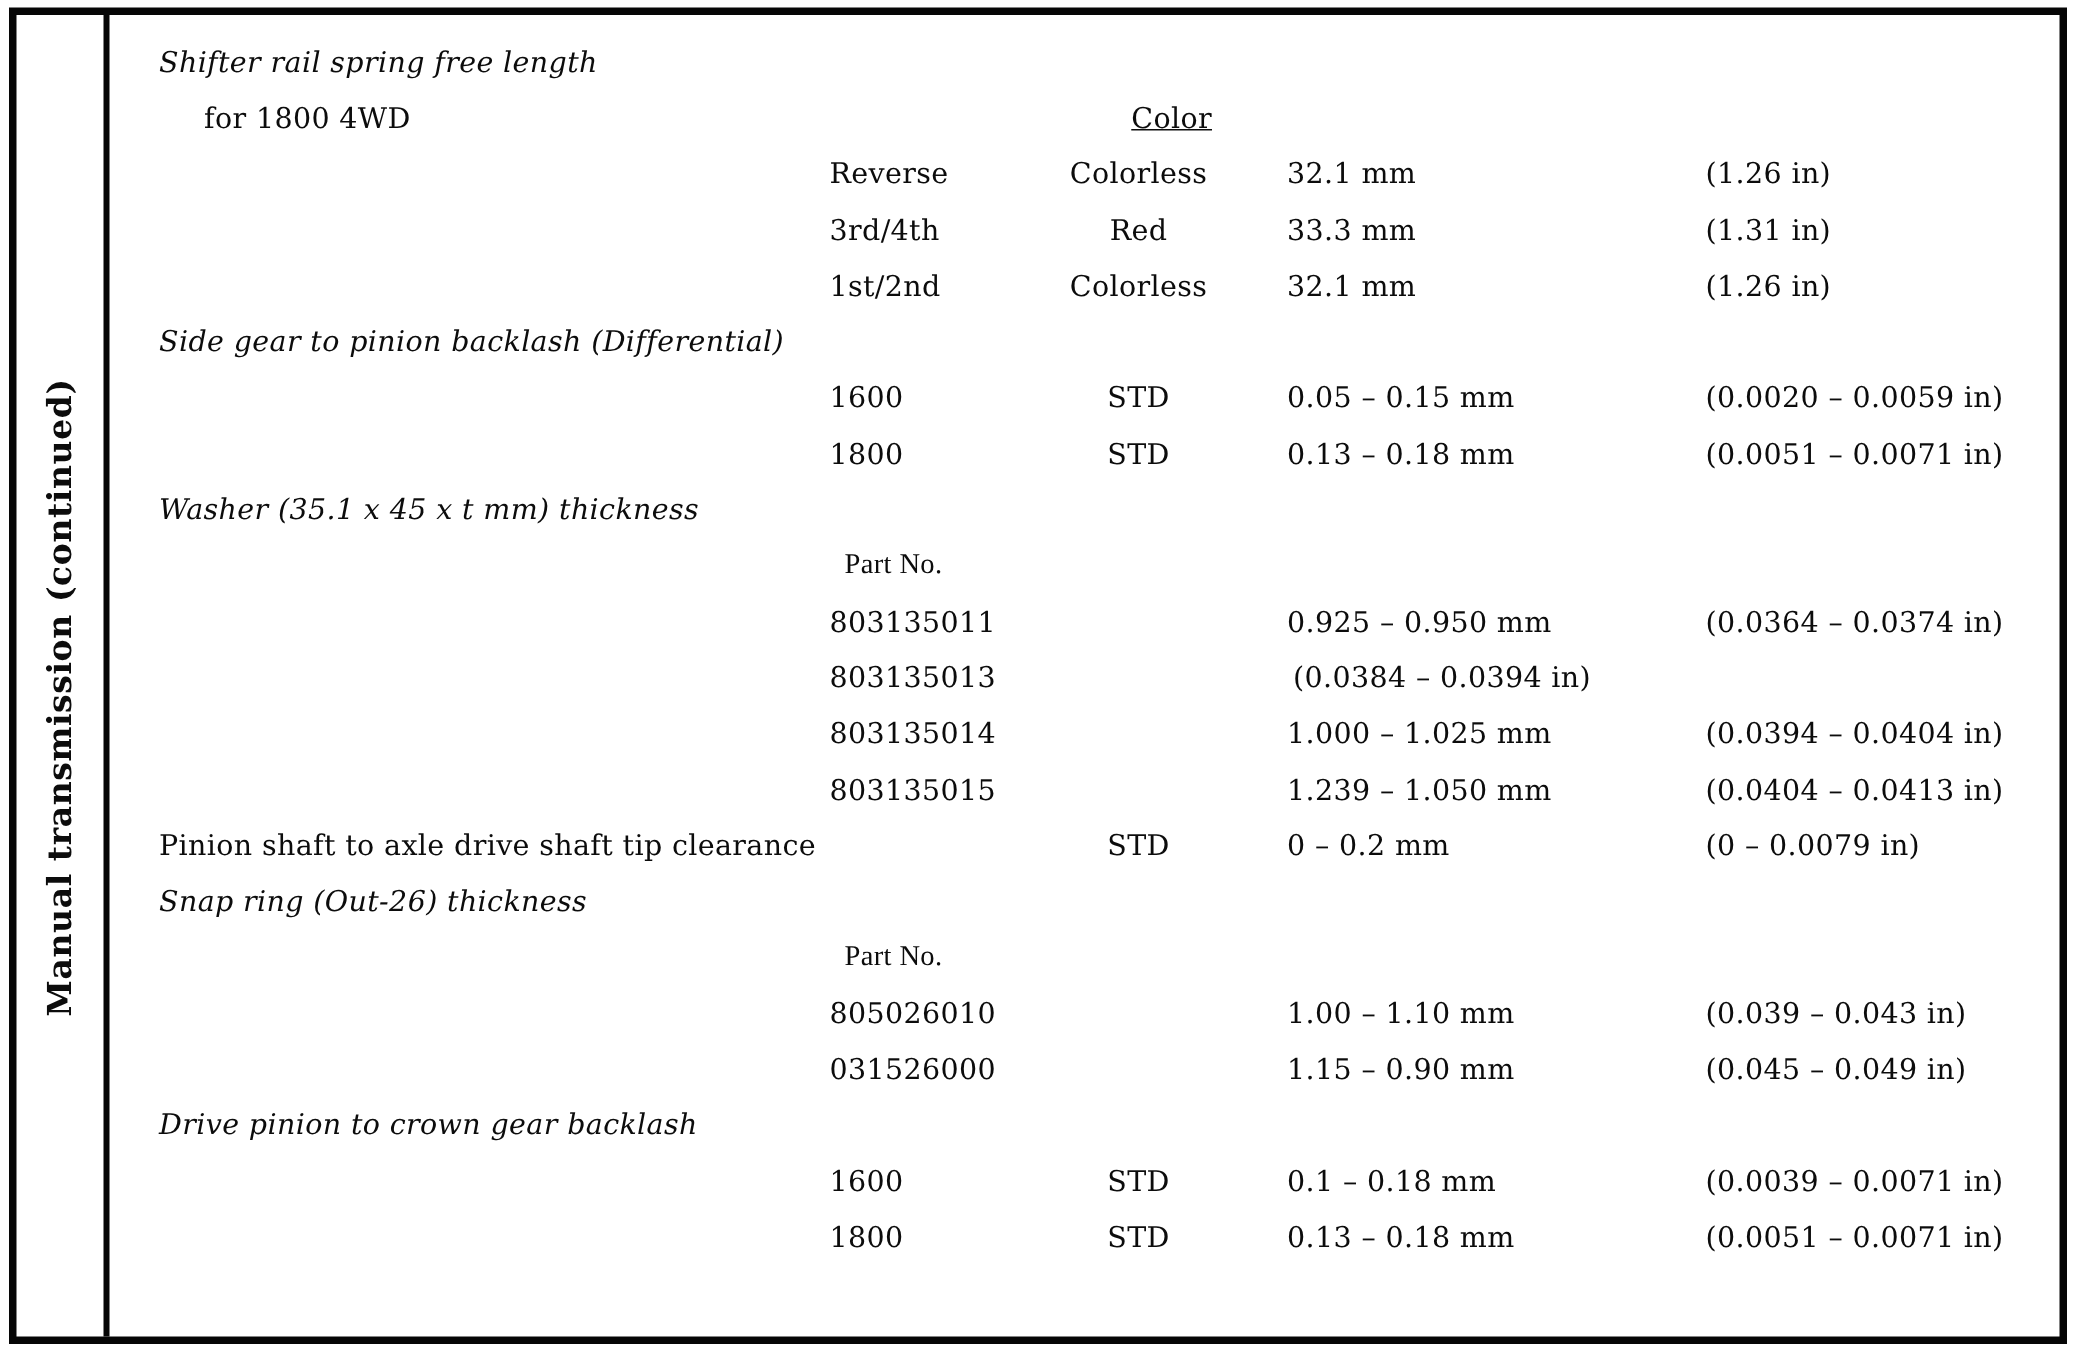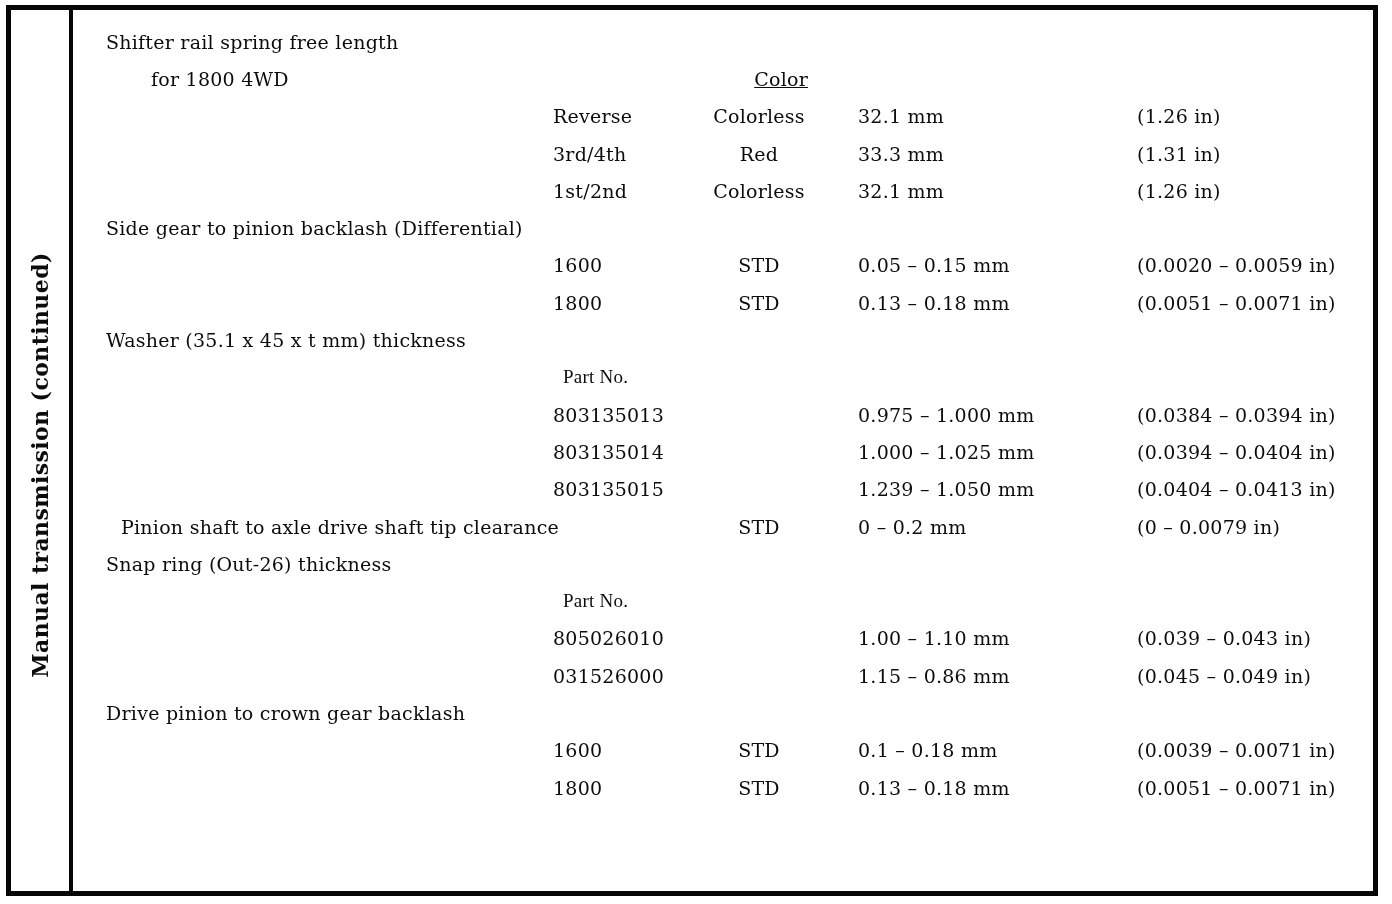--- a/index.html
+++ b/index.html
@@ -47,23 +47,23 @@
   }
   .row {
     display: grid;
     grid-template-columns: 480px 147px 118px 275px 1fr;
     height: 37.3px;
     align-items: center;
     font-size: 19px;
     letter-spacing: 0.25px;
     white-space: nowrap;
   }
-  .ca { padding-left: 33px; margin-left: 15px; }
+  .ca { padding-left: 33px; }
   .ca.indent { padding-left: 63px; }
-  .span { grid-column: 1 / -1; padding-left: 33px; }
+  .span { grid-column: 1 / -1; padding-left: 33px; font-style: italic; }
   .cb {}
   .cb.pn { padding-left: 10px; font-family: Liberation Serif, serif; }
   .cc { text-align: center; }
   .cc.head { text-align: right; padding-right: 10px; text-decoration: underline; }
   .cd { padding-left: 40px; }
   .ce { padding-left: 3px; margin-left: 41px; }
 </style>
 </head>
 <body>
 
@@ -134,27 +134,33 @@
     </div>
 
     <div class="row">
       <div class="ca"></div>
       <div class="cb pn">Part No.</div>
       <div class="cc"></div>
       <div class="cd"></div>
       <div class="ce"></div>
     </div>
 
+    <div class="row">
+      <div class="ca"></div>
+      <div class="cb">803135011</div>
+      <div class="cc"></div>
+      <div class="cd">0.925 – 0.950 mm</div>
+      <div class="ce">(0.0364 – 0.0374 in)</div>
+    </div>
 
 
     <div class="row">
       <div class="ca"></div>
       <div class="cb">803135013</div>
       <div class="cc"></div>
-      <div class="cd">0.975 – 1.000 mm</div>
       <div class="ce">(0.0384 – 0.0394 in)</div>
     </div>
 
     <div class="row">
       <div class="ca"></div>
       <div class="cb">803135014</div>
       <div class="cc"></div>
       <div class="cd">1.000 – 1.025 mm</div>
       <div class="ce">(0.0394 – 0.0404 in)</div>
     </div>
@@ -192,21 +198,21 @@
       <div class="cb">805026010</div>
       <div class="cc"></div>
       <div class="cd">1.00 – 1.10 mm</div>
       <div class="ce">(0.039 – 0.043 in)</div>
     </div>
 
     <div class="row">
       <div class="ca"></div>
       <div class="cb">031526000</div>
       <div class="cc"></div>
-      <div class="cd">1.15 – 0.86 mm</div>
+      <div class="cd">1.15 – 0.90 mm</div>
       <div class="ce">(0.045 – 0.049 in)</div>
     </div>
 
     <div class="row">
       <div class="span">Drive pinion to crown gear backlash</div>
     </div>
 
     <div class="row">
       <div class="ca"></div>
       <div class="cb">1600</div>

